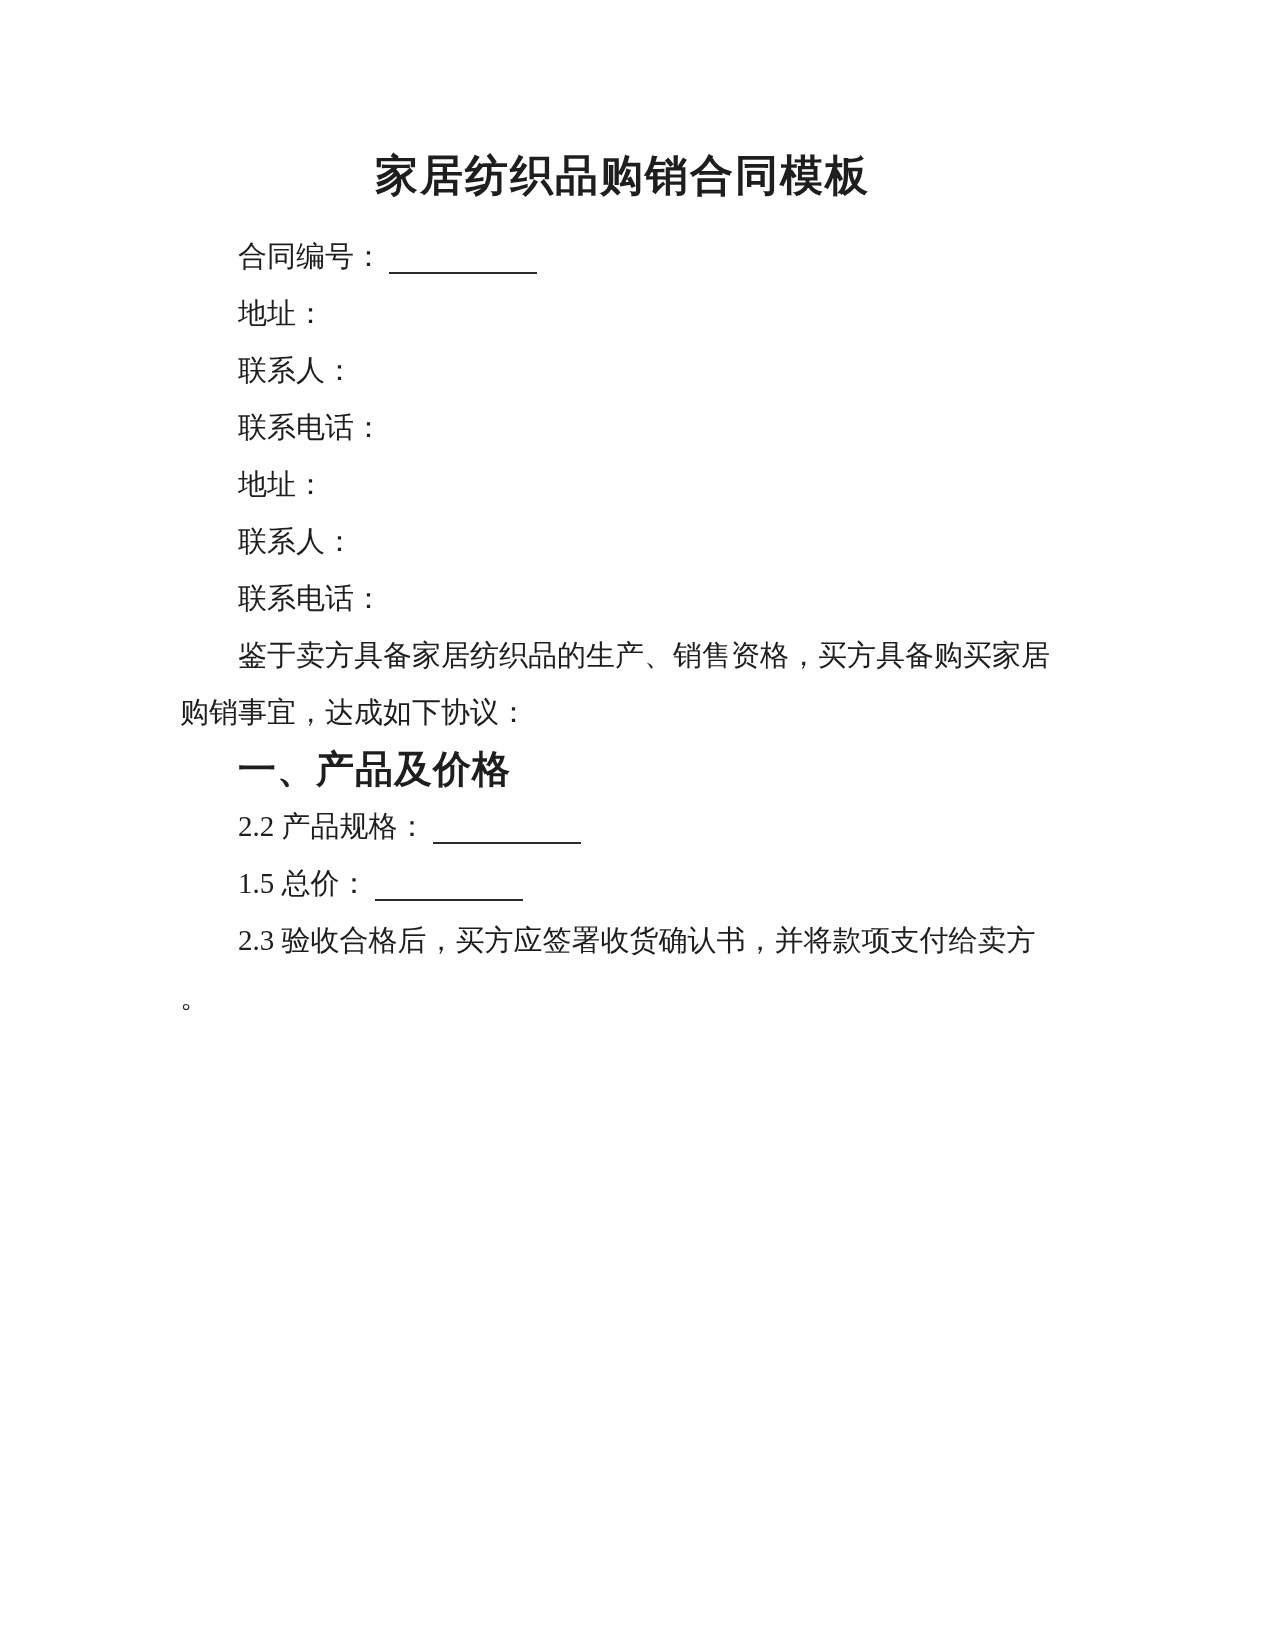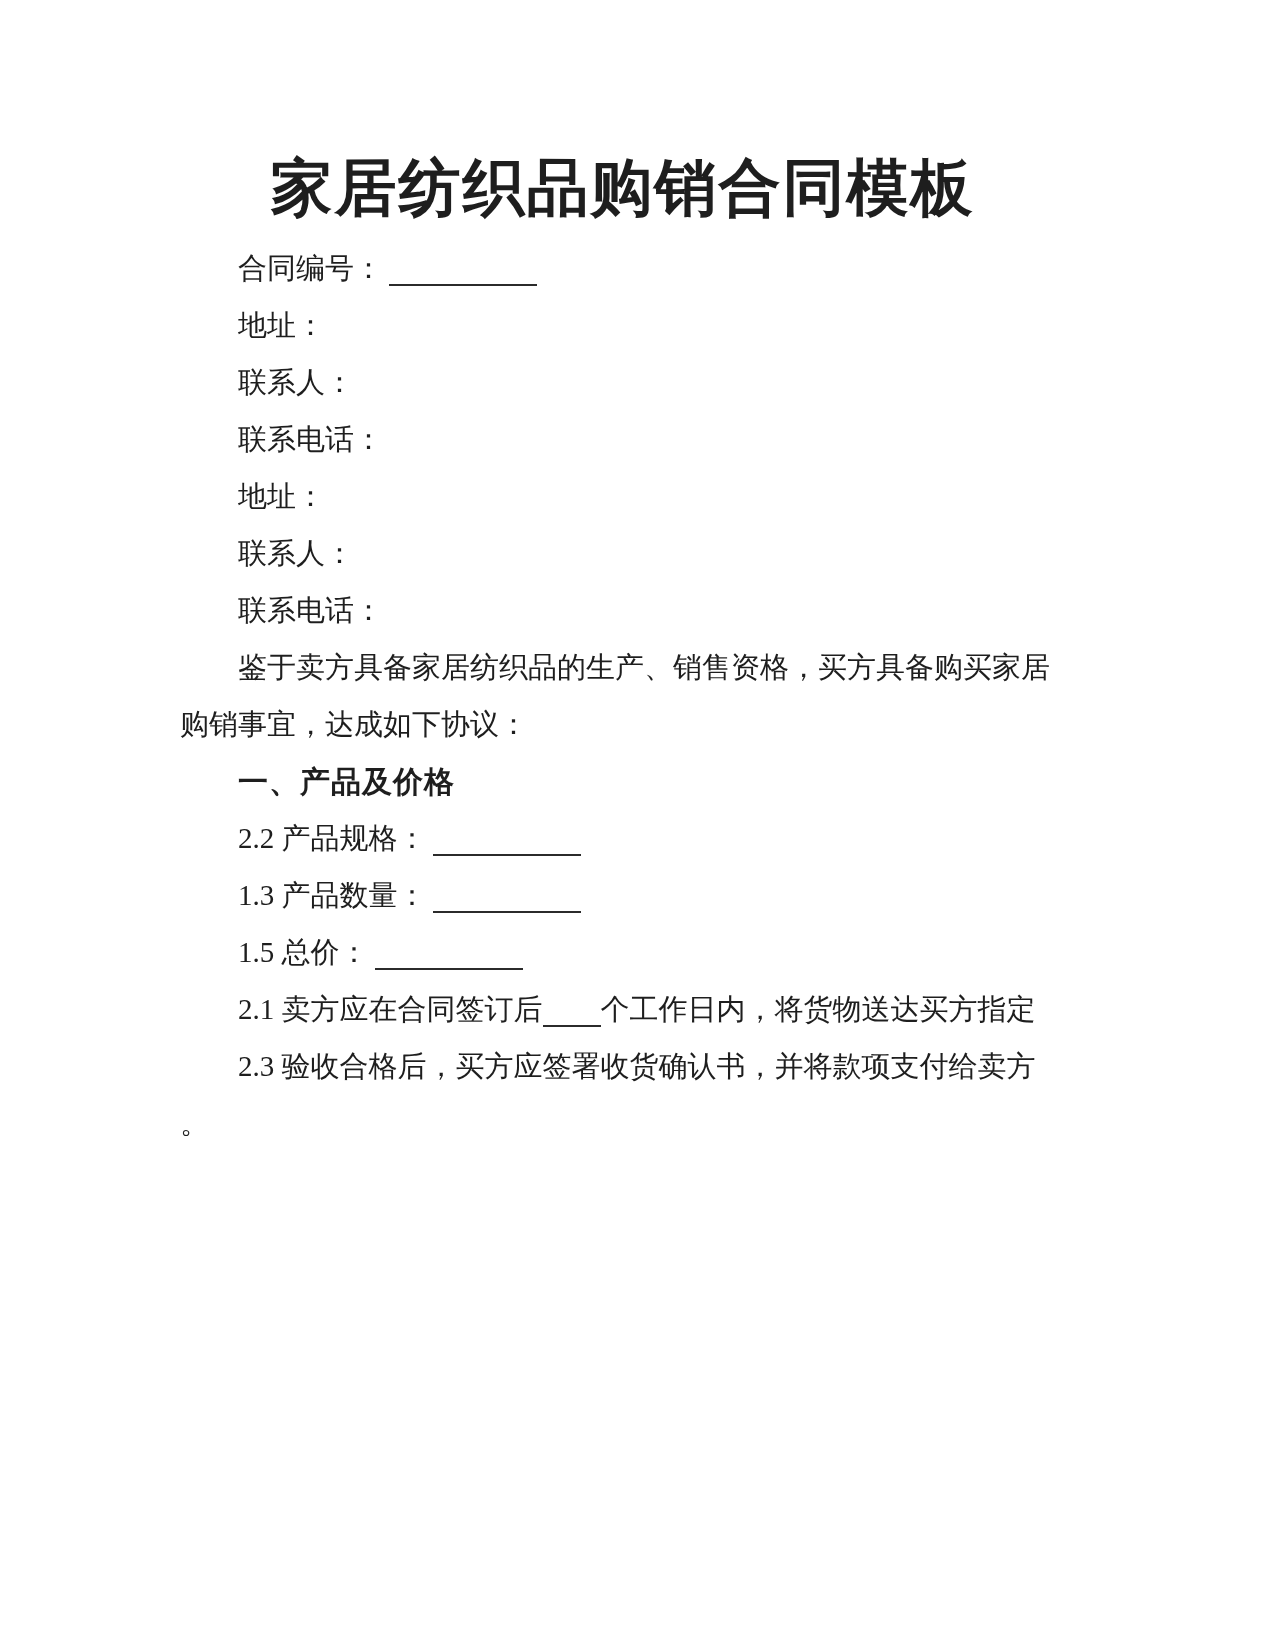--- a/index.html
+++ b/index.html
@@ -14,43 +14,43 @@
     font-family: "Liberation Serif", "DejaVu Serif", serif;
     overflow: hidden;
   }
   .page {
     box-sizing: border-box;
     width: 1275px;
     height: 1650px;
     padding: 146px 210px 0 180px;
   }
   .doc-title {
-    margin: 12px;
+    margin: 0;
     text-align: center;
-    font-size: 62px;
+    font-size: 43px;
     line-height: 60px;
     font-weight: 700;
     letter-spacing: 2px;
     white-space: nowrap;
   }
   .content {
     margin-top: 22px;
     font-size: 29px;
     line-height: 57px;
   }
   .line {
     white-space: nowrap;
   }
   .indent {
     padding-left: 58px;
   }
   .heading {
     font-family: "Liberation Sans", "DejaVu Sans", sans-serif;
     font-weight: 700;
-    font-size: 30px;
+    font-size: 38px;
     letter-spacing: 1px;
   }
   .blank {
     display: inline-block;
     border-bottom: 2px solid #2b2b2b;
     height: 26px;
     vertical-align: -8px;
   }
   .blank-lg { width: 148px; margin-left: 6px; }
   .blank-sm { width: 58px; }
@@ -88,29 +88,23 @@
 
     <div class="line indent">鉴于卖方具备家居纺织品的生产、销售资格，买方具备购买家居</div>
     <div class="line">购销事宜，达成如下协议：</div>
 
     <div class="line indent heading">一、产品及价格</div>
 
     <div class="line indent">
       <span>2.2 产品规格：</span><span class="blank blank-lg"></span>
     </div>
     <div class="line indent">
-      <span>1.3 产品数量：</span><span class="blank blank-lg"></span>
-    </div>
-    <div class="line indent">
       <span>1.5 总价：</span><span class="blank blank-lg"></span>
     </div>
 
 
-    <div class="line indent">
-      <span>2.1 卖方应在合同签订后</span><span class="blank blank-sm"></span><span>个工作日内，将货物送达买方指定</span>
-    </div>
 
 
     <div class="line indent">2.3 验收合格后，买方应签署收货确认书，并将款项支付给卖方</div>
     <div class="line">。</div>
 
   </div>
 </div>
 
 </body></html>

